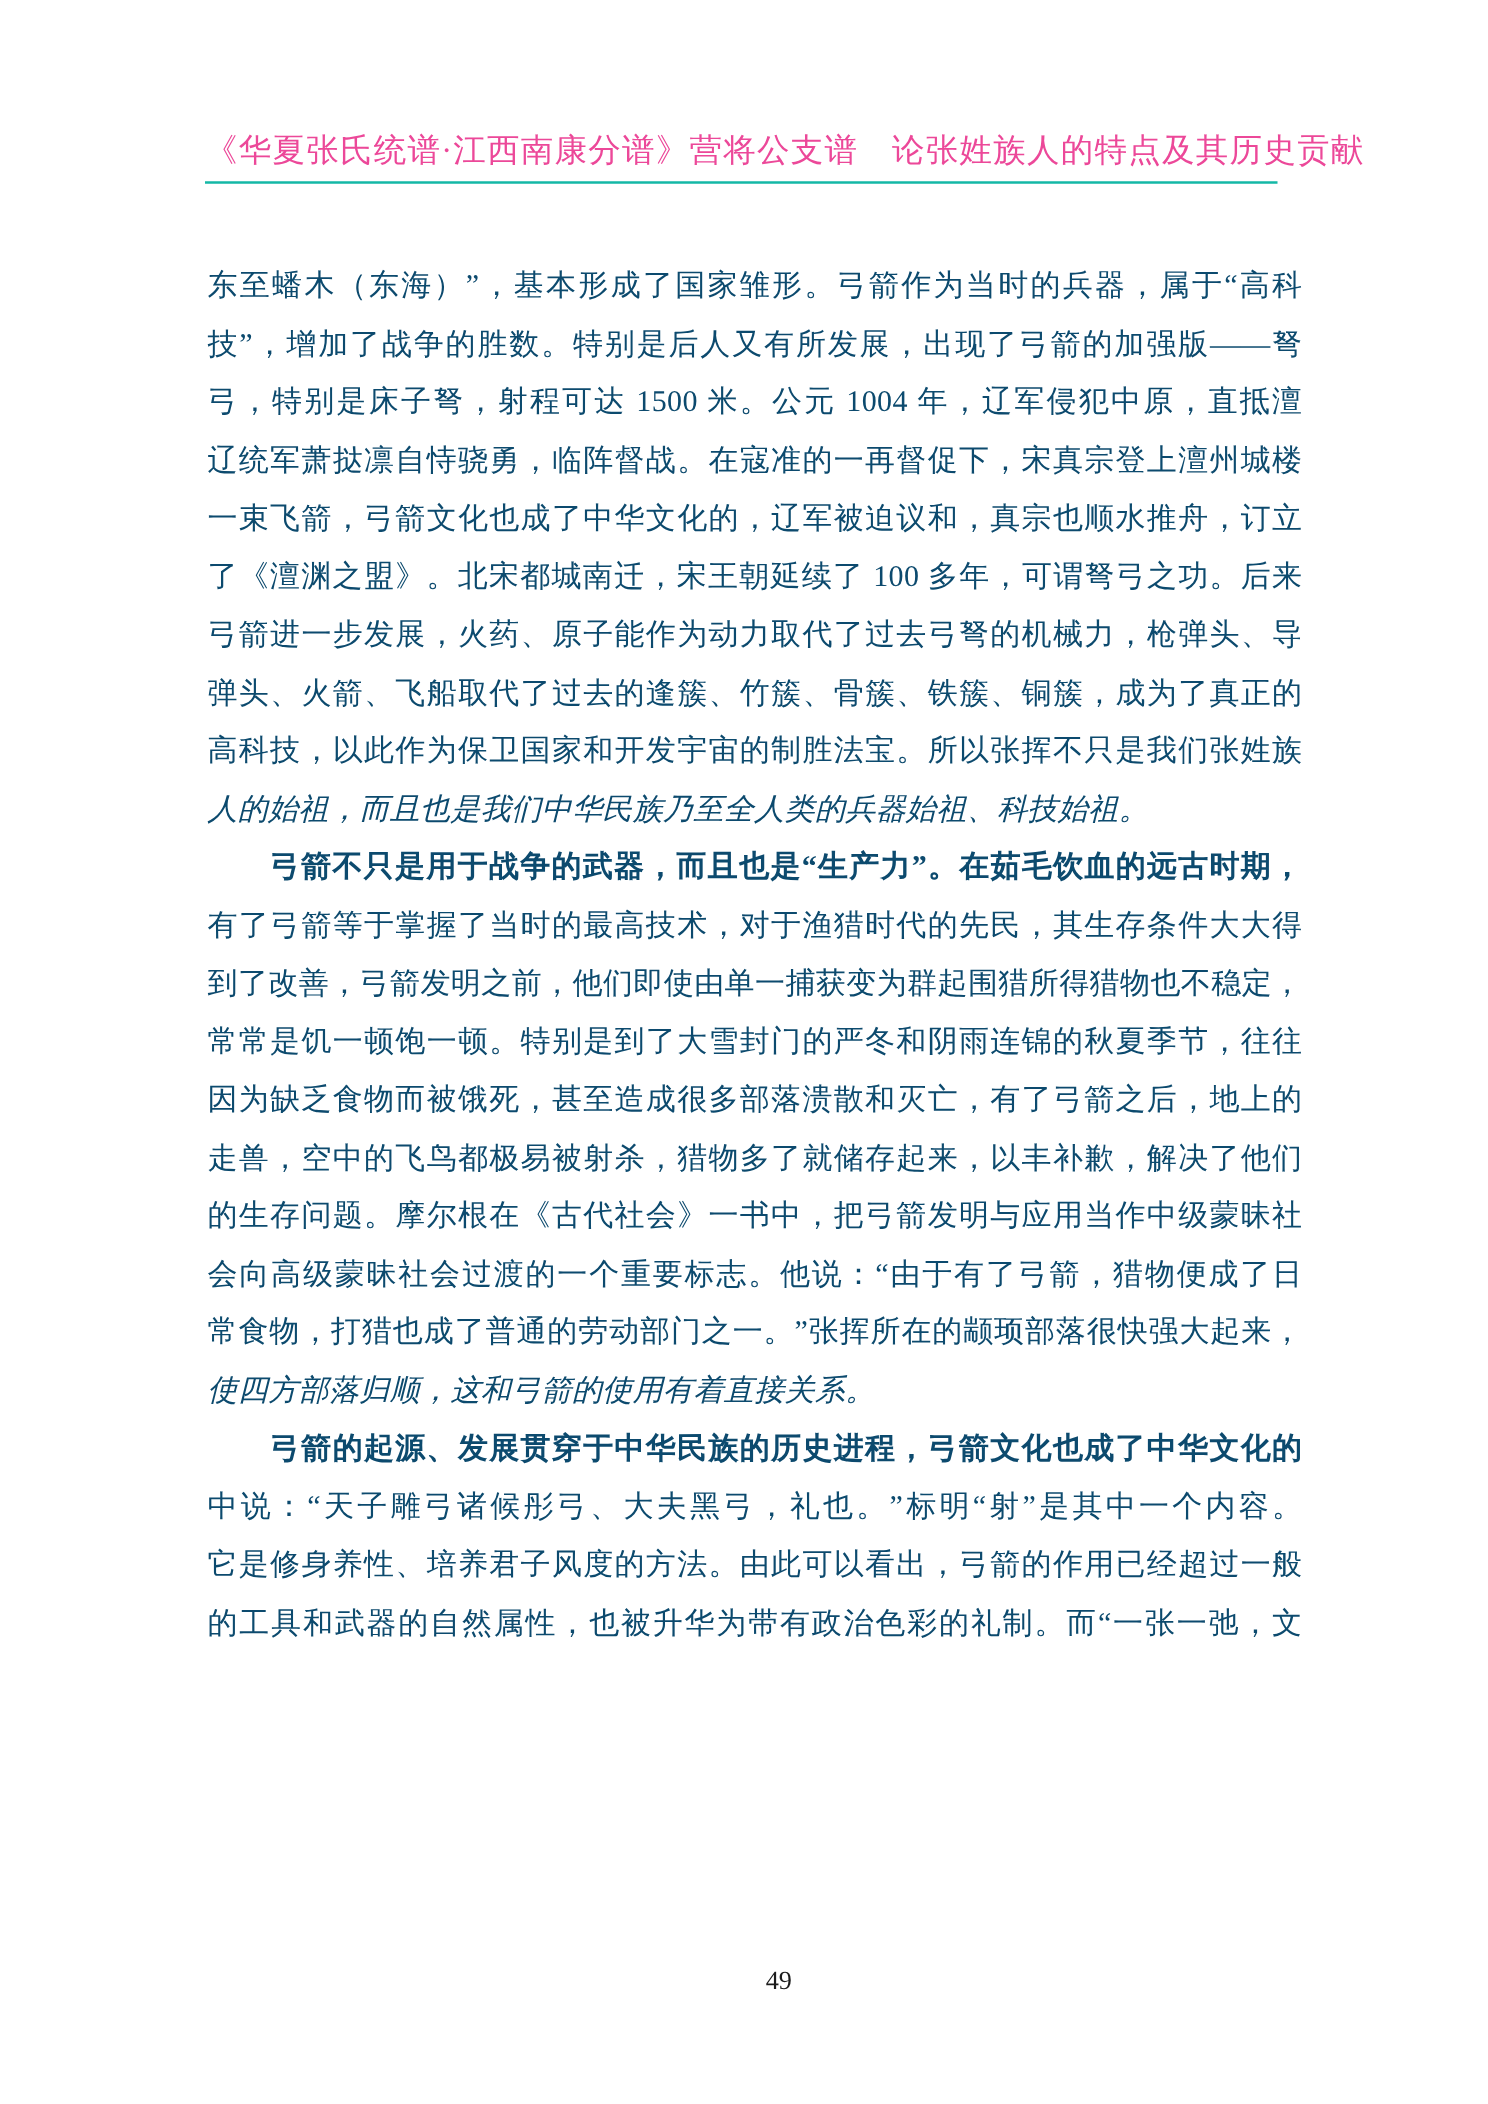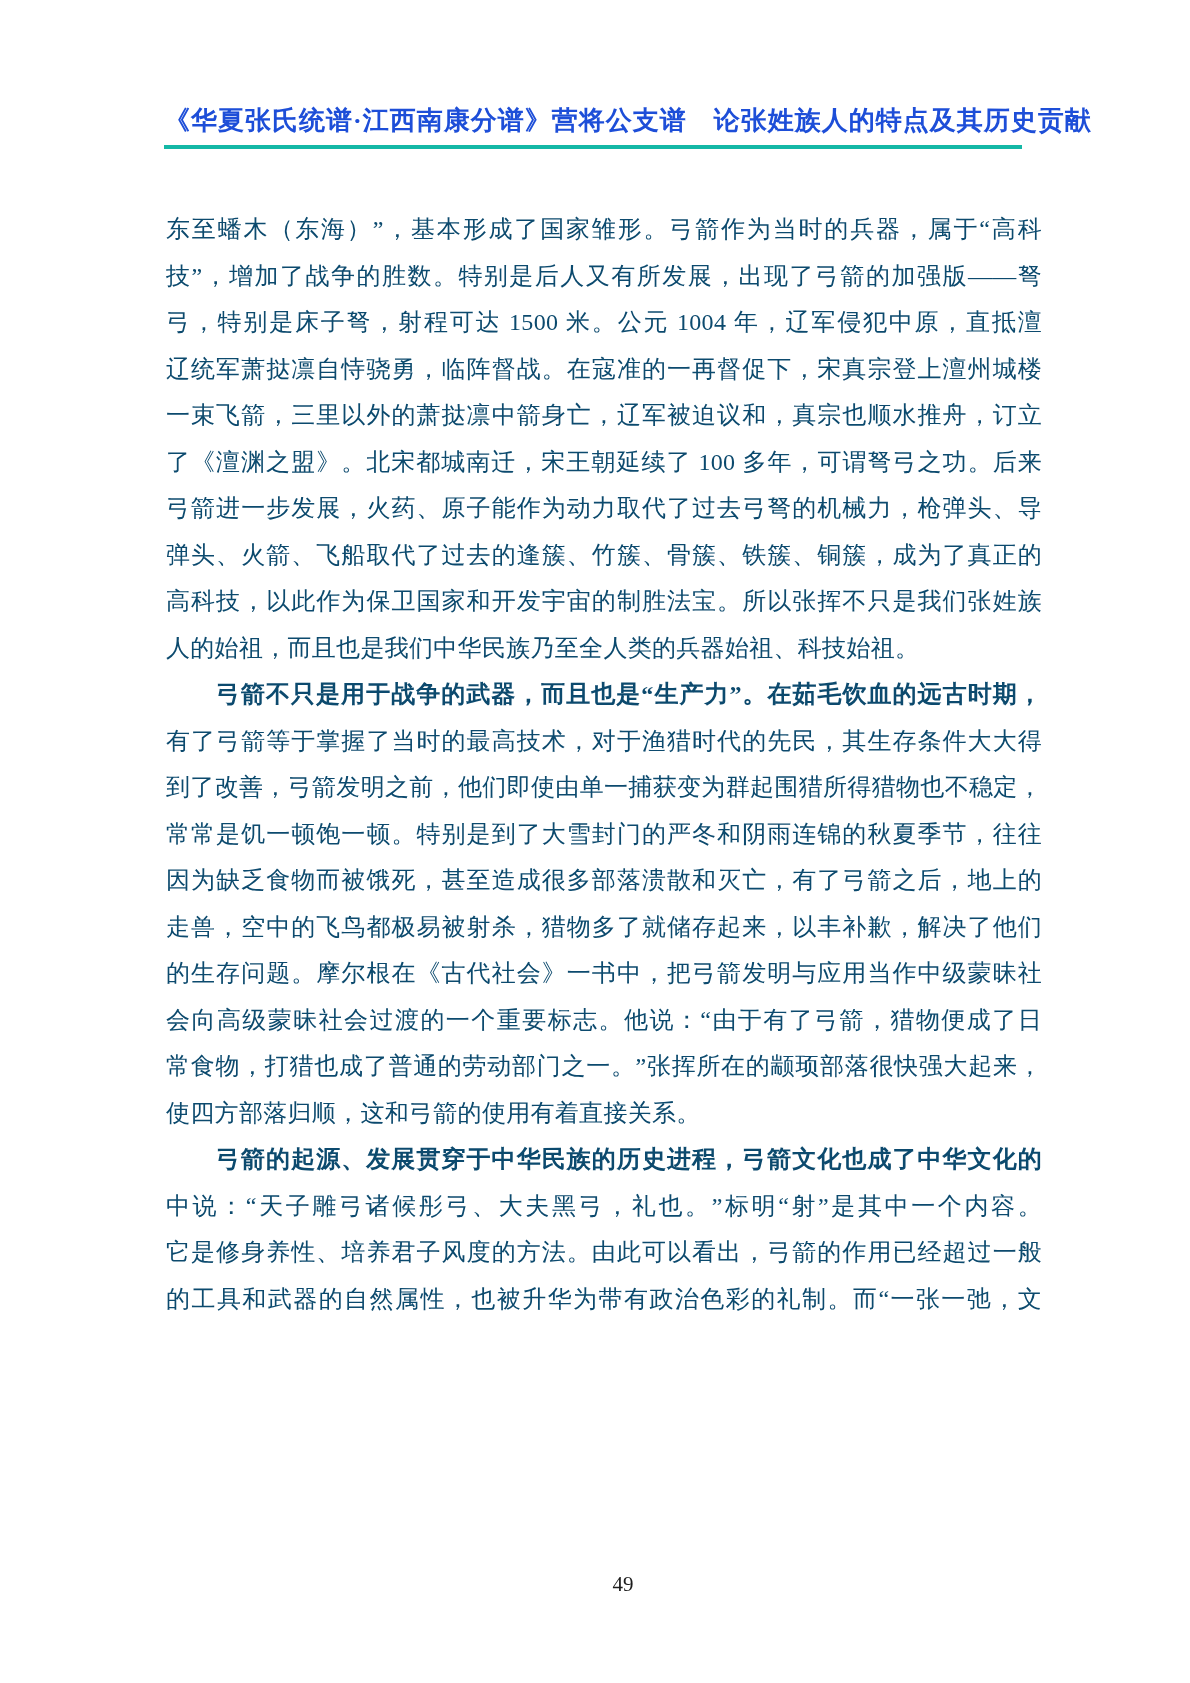--- a/index.html
+++ b/index.html
@@ -16,25 +16,25 @@
     color: #1c1c1c;
     overflow: hidden;
   }
   .page-header {
     position: absolute;
     left: 164px;
     top: 103px;
     width: 858px;
     text-align: center;
     font-size: 26px;
-    font-weight: bold;
+    font-weight: normal;
     letter-spacing: 1px;
-    color: #1d4ed8;
+    color: #ec4899;
     padding-bottom: 7px;
-    border-bottom: 4px solid #14b8a6;
+    border-bottom: 2px solid #14b8a6;
     white-space: nowrap;
   }
   .body-text {
     position: absolute;
     left: 166px;
     top: 206px;
     width: 876px;
     font-size: 24px;
     color: #0c4a6e;
   }
@@ -45,20 +45,21 @@
     text-align-last: justify;
     letter-spacing: 0.3px;
     overflow: hidden;
   }
   .line.indent {
     text-indent: 50px;
     font-weight: bold;
   }
   .line.short {
     text-align-last: left;
+    font-style: italic;
   }
   .page-footer {
     position: absolute;
     left: 0;
     top: 1572px;
     width: 1190px;
     text-align: center;
     font-size: 21px;
     color: #1c1c1c;
     padding-left: 28px;
@@ -69,21 +70,21 @@
 
 <div class="page">
 
   <div class="page-header">《华夏张氏统谱·江西南康分谱》营将公支谱　论张姓族人的特点及其历史贡献</div>
 
   <div class="body-text" id="body-text">
       <div class="line">东至蟠木（东海）”，基本形成了国家雏形。弓箭作为当时的兵器，属于“高科</div>
       <div class="line">技”，增加了战争的胜数。特别是后人又有所发展，出现了弓箭的加强版——弩</div>
       <div class="line">弓，特别是床子弩，射程可达 1500 米。公元 1004 年，辽军侵犯中原，直抵澶州，</div>
       <div class="line">辽统军萧挞凛自恃骁勇，临阵督战。在寇准的一再督促下，宋真宗登上澶州城楼</div>
-      <div class="line">一束飞箭，三里以外的萧挞凛中箭身亡，辽军被迫议和，真宗也顺水推舟，订立</div>
+      <div class="line">一束飞箭，弓箭文化也成了中华文化的，辽军被迫议和，真宗也顺水推舟，订立</div>
       <div class="line">了《澶渊之盟》。北宋都城南迁，宋王朝延续了 100 多年，可谓弩弓之功。后来</div>
       <div class="line">弓箭进一步发展，火药、原子能作为动力取代了过去弓弩的机械力，枪弹头、导</div>
       <div class="line">弹头、火箭、飞船取代了过去的逢簇、竹簇、骨簇、铁簇、铜簇，成为了真正的</div>
       <div class="line">高科技，以此作为保卫国家和开发宇宙的制胜法宝。所以张挥不只是我们张姓族</div>
       <div class="line short">人的始祖，而且也是我们中华民族乃至全人类的兵器始祖、科技始祖。</div>
       <div class="line indent">弓箭不只是用于战争的武器，而且也是“生产力”。在茹毛饮血的远古时期，</div>
       <div class="line">有了弓箭等于掌握了当时的最高技术，对于渔猎时代的先民，其生存条件大大得</div>
       <div class="line">到了改善，弓箭发明之前，他们即使由单一捕获变为群起围猎所得猎物也不稳定，</div>
       <div class="line">常常是饥一顿饱一顿。特别是到了大雪封门的严冬和阴雨连锦的秋夏季节，往往</div>
       <div class="line">因为缺乏食物而被饿死，甚至造成很多部落溃散和灭亡，有了弓箭之后，地上的</div>

